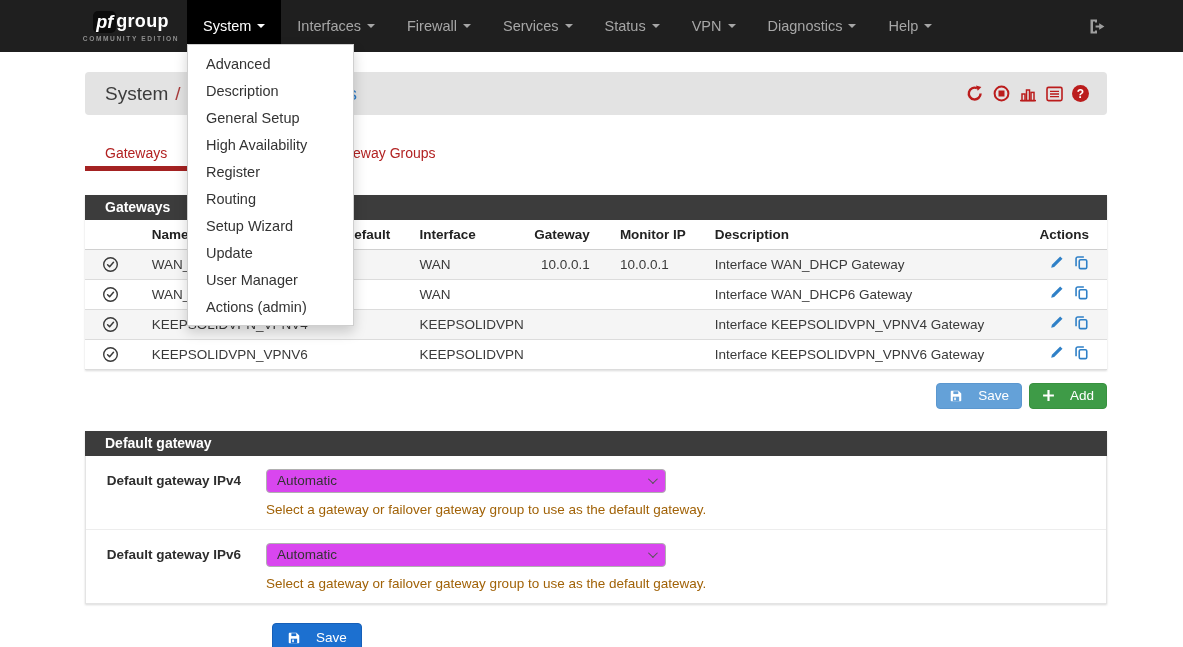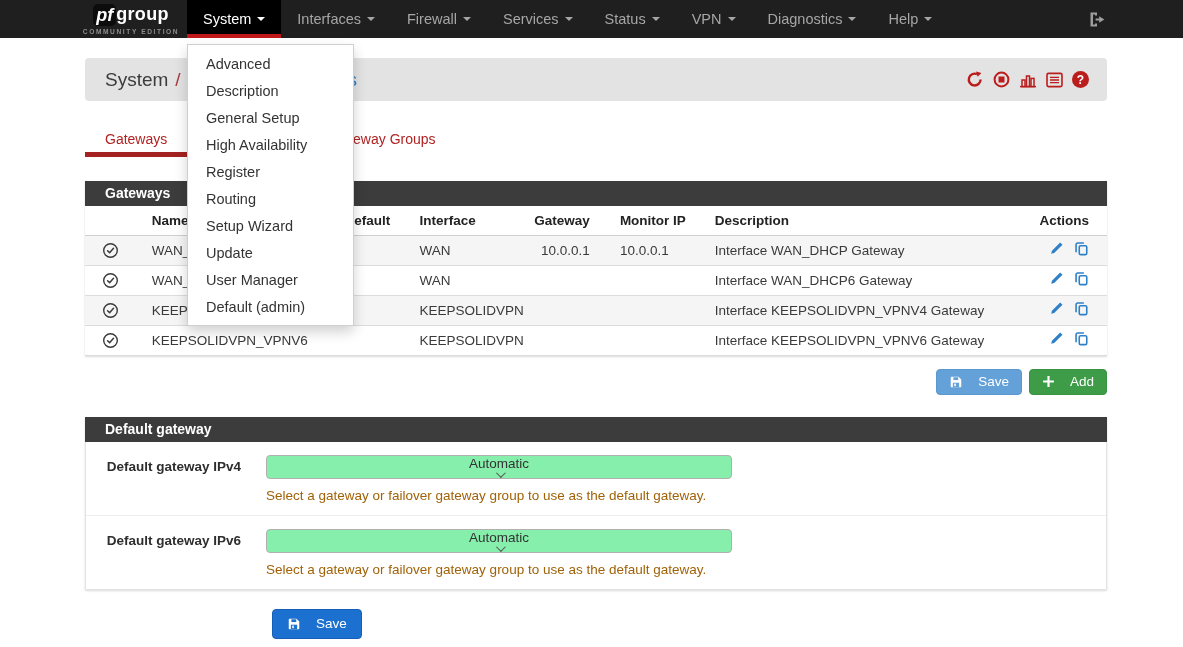--- a/index.html
+++ b/index.html
@@ -1,20 +1,20 @@
 <!DOCTYPE html>
 <html><head>
 <meta charset="utf-8">
 <style>
   * { margin:0; padding:0; box-sizing:border-box; }
   html,body { width:1183px; height:647px; overflow:hidden; background:#fff;
               font-family:"Liberation Sans", sans-serif; }
 
   
-  .navbar { height:38px; background:#1f1f1f; display:flex; align-items:stretch;
+  .navbar { height:52px; background:#1f1f1f; display:flex; align-items:stretch;
             padding-left:85px; padding-right:76px; position:relative; }
   .logo { width:92px; margin-right:10px; display:flex; flex-direction:column;
           justify-content:center; align-items:center; cursor:pointer; }
   .logo-main { display:flex; align-items:center; color:#fff; }
   .pf-tile { background:#0c0c0c; border-radius:5px; padding:1px 3px; font-weight:bold;
              font-style:italic; font-size:18px; line-height:20px; }
   .sense-text { font-weight:bold; font-size:18px; letter-spacing:.3px; }
   .logo-sub { color:#8d8d8d; font-size:6.6px; letter-spacing:1.6px; margin-top:2px;
               font-weight:bold; white-space:nowrap; }
   .nav-items { display:flex; align-items:stretch; }
@@ -90,24 +90,24 @@
   .btn-success { background:#3e9b47; border-color:#38913f; }
   .btn-primary { background:#1c70d0; border-color:#165fb8; height:30px; padding:0 14px; }
   .btn-primary .cut { fill:#1c70d0; }
 
   
   .form-row { display:flex; padding:13px 0 12px 0; border-bottom:1px solid #ededed; }
   .form-row:last-child { border-bottom:none; }
   .form-label { width:155px; text-align:right; font-weight:bold; font-size:13.5px;
                 color:#2e2e2e; padding-top:4px; }
   .form-field { margin-left:25px; }
-  .select { width:466px; height:24px; background:#86efac; border:1px solid #b0b0b0;
+  .select { width:400px; height:24px; background:#d946ef; border:1px solid #b0b0b0;
             border-radius:4px; display:flex; align-items:center;
             justify-content:space-between; padding:0 10px; font-size:13.5px;
-            color:#333; cursor:pointer;flex-direction:column; }
+            color:#333; cursor:pointer; }
   .chev { width:7px; height:7px; border-right:1.6px solid #555;
           border-bottom:1.6px solid #555; transform:rotate(45deg) translateY(-2px); }
   .help-text { margin-top:9px; color:#a16207; font-size:13.5px; }
 
   .bottom-save { margin-top:19px; margin-left:187px; }
 </style>
 </head>
 <body>
 
 <header class="navbar">
@@ -181,21 +181,21 @@
   <a class="menu-item">Register</a>
 
   <a class="menu-item">Routing</a>
 
   <a class="menu-item">Setup Wizard</a>
 
   <a class="menu-item">Update</a>
 
   <a class="menu-item">User Manager</a>
 
-  <a class="menu-item">Default (admin)</a>
+  <a class="menu-item">Actions (admin)</a>
 </div>
 
 <div class="container">
 
   <div class="breadcrumb">
     <div class="crumbs">
       <span>System</span><span class="crumb-sep">/</span><span>Routing</span><span class="crumb-sep">/</span><span class="crumb-link">Gateways</span>
     </div>
     <div class="header-icons">
       <span class="hicon">

